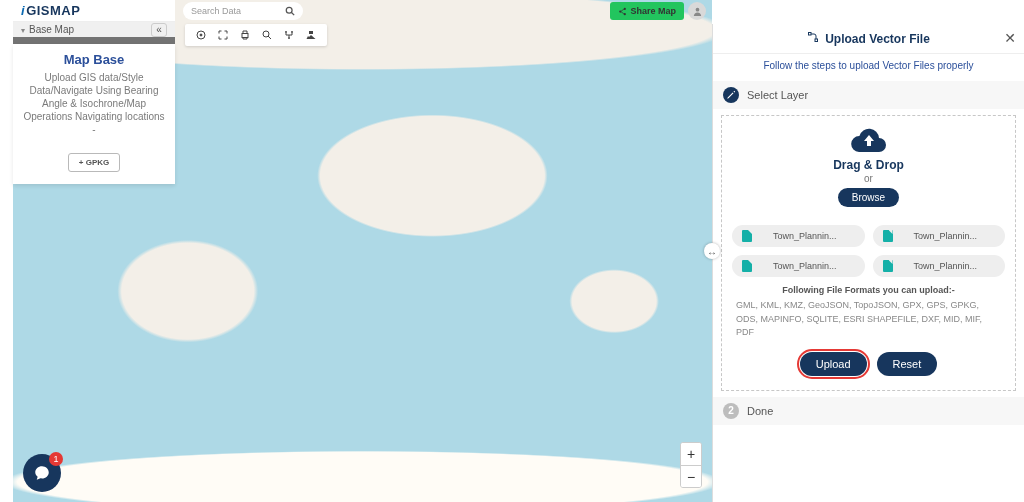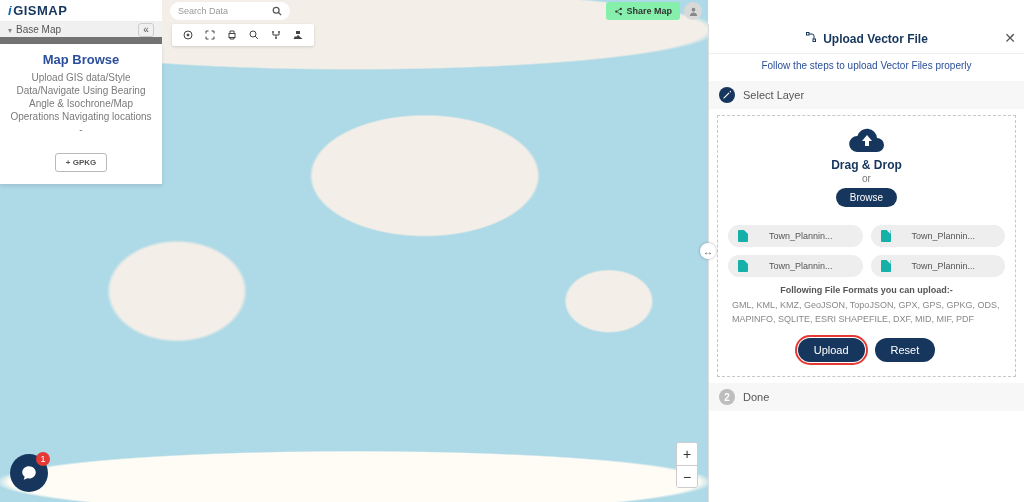--- a/index.html
+++ b/index.html
@@ -1,18 +1,18 @@
 <!DOCTYPE html>
 <html><head>
 <meta charset="utf-8">
 <style>
   * { box-sizing: border-box; margin: 0; padding: 0; }
   html, body { width: 1024px; height: 502px; font-family: Arial, Helvetica, sans-serif; overflow: hidden; background:#fff; }
   
-  .root { display:flex; width:1024px; height:502px; }
+  .root { display:flex; width:1024px; height:502px;padding-left:13px; }
   .left { position:relative; width:708px; height:502px; }
   .right { width:316px; height:502px; border-left:1px solid #ddd; display:flex; flex-direction:column;margin-top:24px; }
 
   
   .map-bg {
     position:absolute; inset:0;
     background:
       radial-gradient(ellipse 320px 170px at 60% 35%, #f3efe8 35%, transparent 36%),
       radial-gradient(ellipse 220px 160px at 25% 58%, #f3efe8 30%, transparent 32%),
       radial-gradient(ellipse 690px 60px at 50% 96%, #fffcf6 50%, transparent 52%),
@@ -21,21 +21,21 @@
       linear-gradient(#aed9e6,#aed9e6);
   }
 
   
   .brand-bar { position:absolute; top:0; left:0; width:162px; height:22px; background:#fff; display:flex; align-items:center; padding:0 8px; border-bottom:1px solid #eee;}
   .brand { font-weight:700; color:#17365d; font-size:13px; letter-spacing:.5px;}
   .brand .g { color:#0c6ab3; font-style:italic; margin-right:1px;}
   .search-pill { position:absolute; top:2px; left:170px; width:120px; height:18px; background:#fff; border-radius:14px; display:flex; align-items:center; padding:0 8px; font-size:9px; color:#999; justify-content:space-between;}
   .mag-icon svg, .share-icon svg { display:block; }
 
-  .share-btn { position:absolute; top:2px; right:28px; height:18px; background:#86efac; border-radius:3px; display:flex; align-items:center; gap:3px; padding:0 8px; font-size:9px; font-weight:700; color:#333; cursor:pointer;text-align:center;}
+  .share-btn { position:absolute; top:2px; right:28px; height:18px; background:#22c55e; border-radius:3px; display:flex; align-items:center; gap:3px; padding:0 8px; font-size:9px; font-weight:700; color:#333; cursor:pointer;text-align:center;}
   .user-circle { position:absolute; top:2px; right:6px; width:18px; height:18px; border-radius:50%; background:#d9d9d9; display:flex; align-items:center; justify-content:center; color:#888;}
 
   
   .basemap-bar { position:absolute; top:22px; left:0; width:162px; height:22px; background:#f0f0f0; display:flex; align-items:center; justify-content:space-between; padding:0 8px; font-size:10px; color:#555; border-bottom:7px solid #737373;}
   .basemap-bar .tri { font-size:8px; color:#888; margin-right:4px;}
   .basemap-bar .collapse { border:1px solid #ccc; border-radius:3px; width:16px; height:14px; display:flex; align-items:center; justify-content:center; font-size:10px;}
 
   .tools-card { position:absolute; top:44px; left:0; width:162px; background:#fff; padding:8px 10px 12px; text-align:center; box-shadow:0 2px 4px rgba(0,0,0,.1);}
   .tools-card h3 { color:#2b4f9a; font-size:13px; margin-bottom:4px;}
   .tools-card p { font-size:10px; color:#7a7a7a; line-height:1.3; margin-bottom:15px;}
@@ -126,21 +126,21 @@
           <path d="M4 22c0-4.4 3.6-8 8-8s8 3.6 8 8"></path>
         </svg>
     </div>
 
     <div class="basemap-bar">
       <span><span class="tri">▾</span><span>Base Map</span></span>
       <span class="collapse">«</span>
     </div>
 
     <div class="tools-card">
-      <h3>Map Browse</h3>
+      <h3>Map Base</h3>
       <p>Upload GIS data/Style Data/Navigate Using Bearing Angle &amp; Isochrone/Map Operations Navigating locations -</p>
       <span class="tools-btn">+ GPKG</span>
     </div>
 
     <div class="toolbar">
       <span class="ico">
           <svg viewBox="0 0 24 24" fill="none" stroke="#444" stroke-width="2">
             <circle cx="12" cy="12" r="8"></circle>
             <circle cx="12" cy="12" r="2" fill="#444"></circle>
           </svg>

